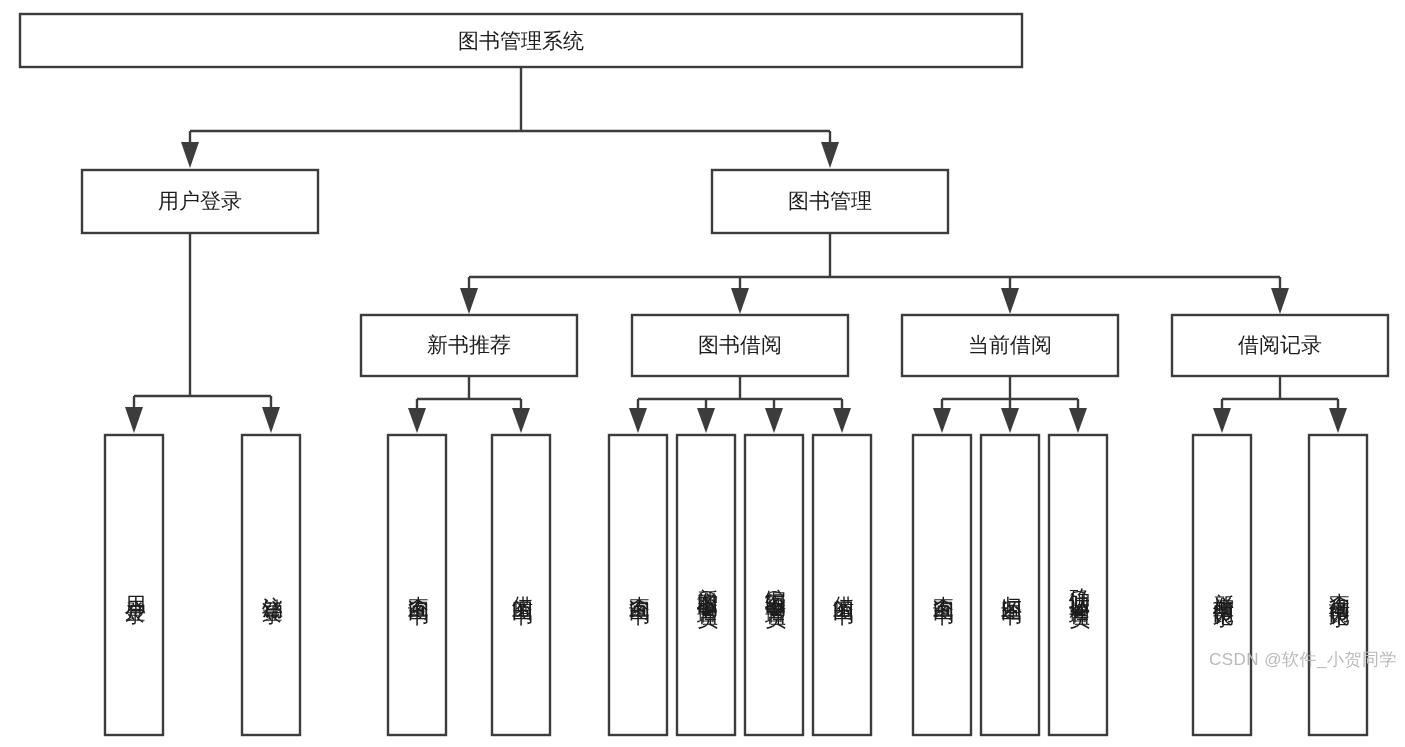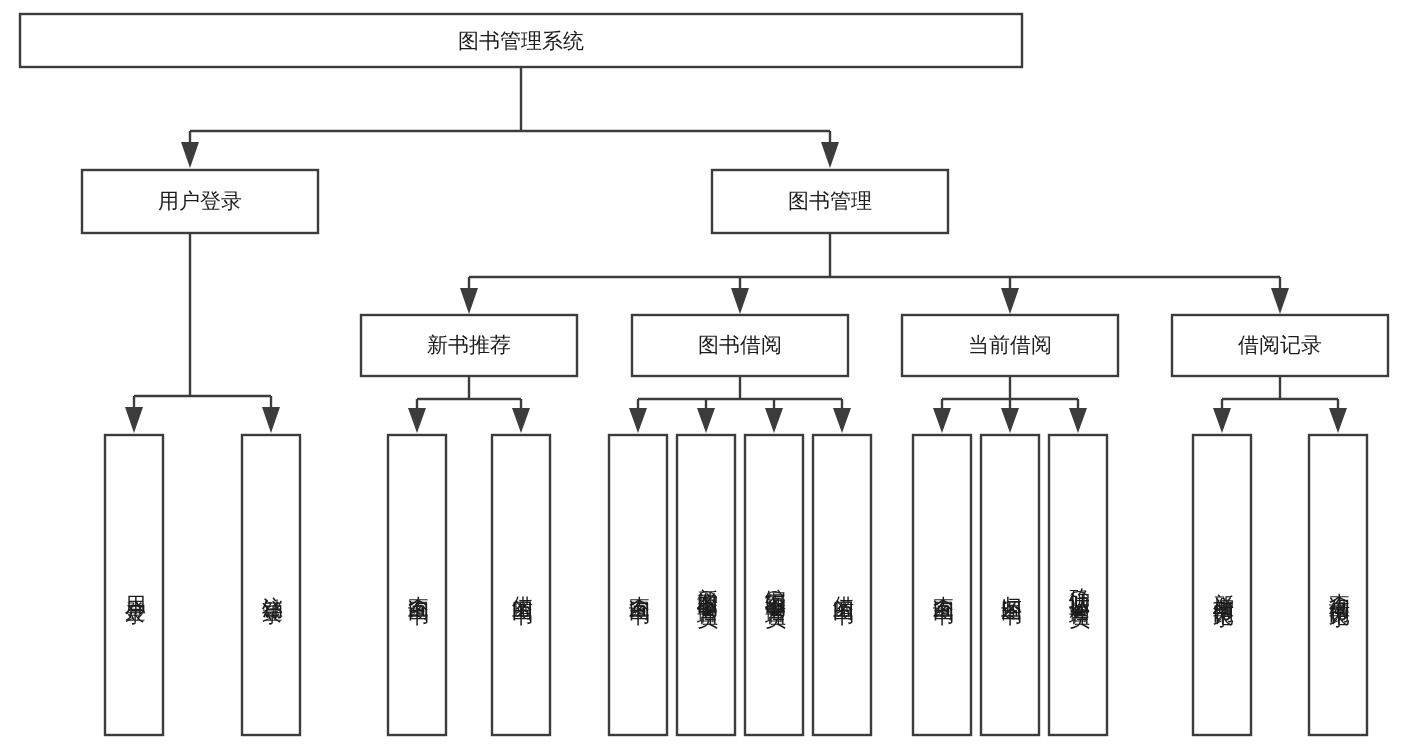--- a/index.html
+++ b/index.html
@@ -231,14 +231,15 @@
       <text class="node-label vertical" x="1222" y="585">新增借阅记录</text>
     </g>
 
     <g>
       <rect class="node-rect" x="1309" y="435" width="58" height="300"></rect>
       <text class="node-label vertical" x="1338" y="585">查询借阅记录</text>
     </g>
 
   </svg>
 
+  <div class="watermark">CSDN @软件_小贺同学</div>
 
 </div>
 
 </body></html>

